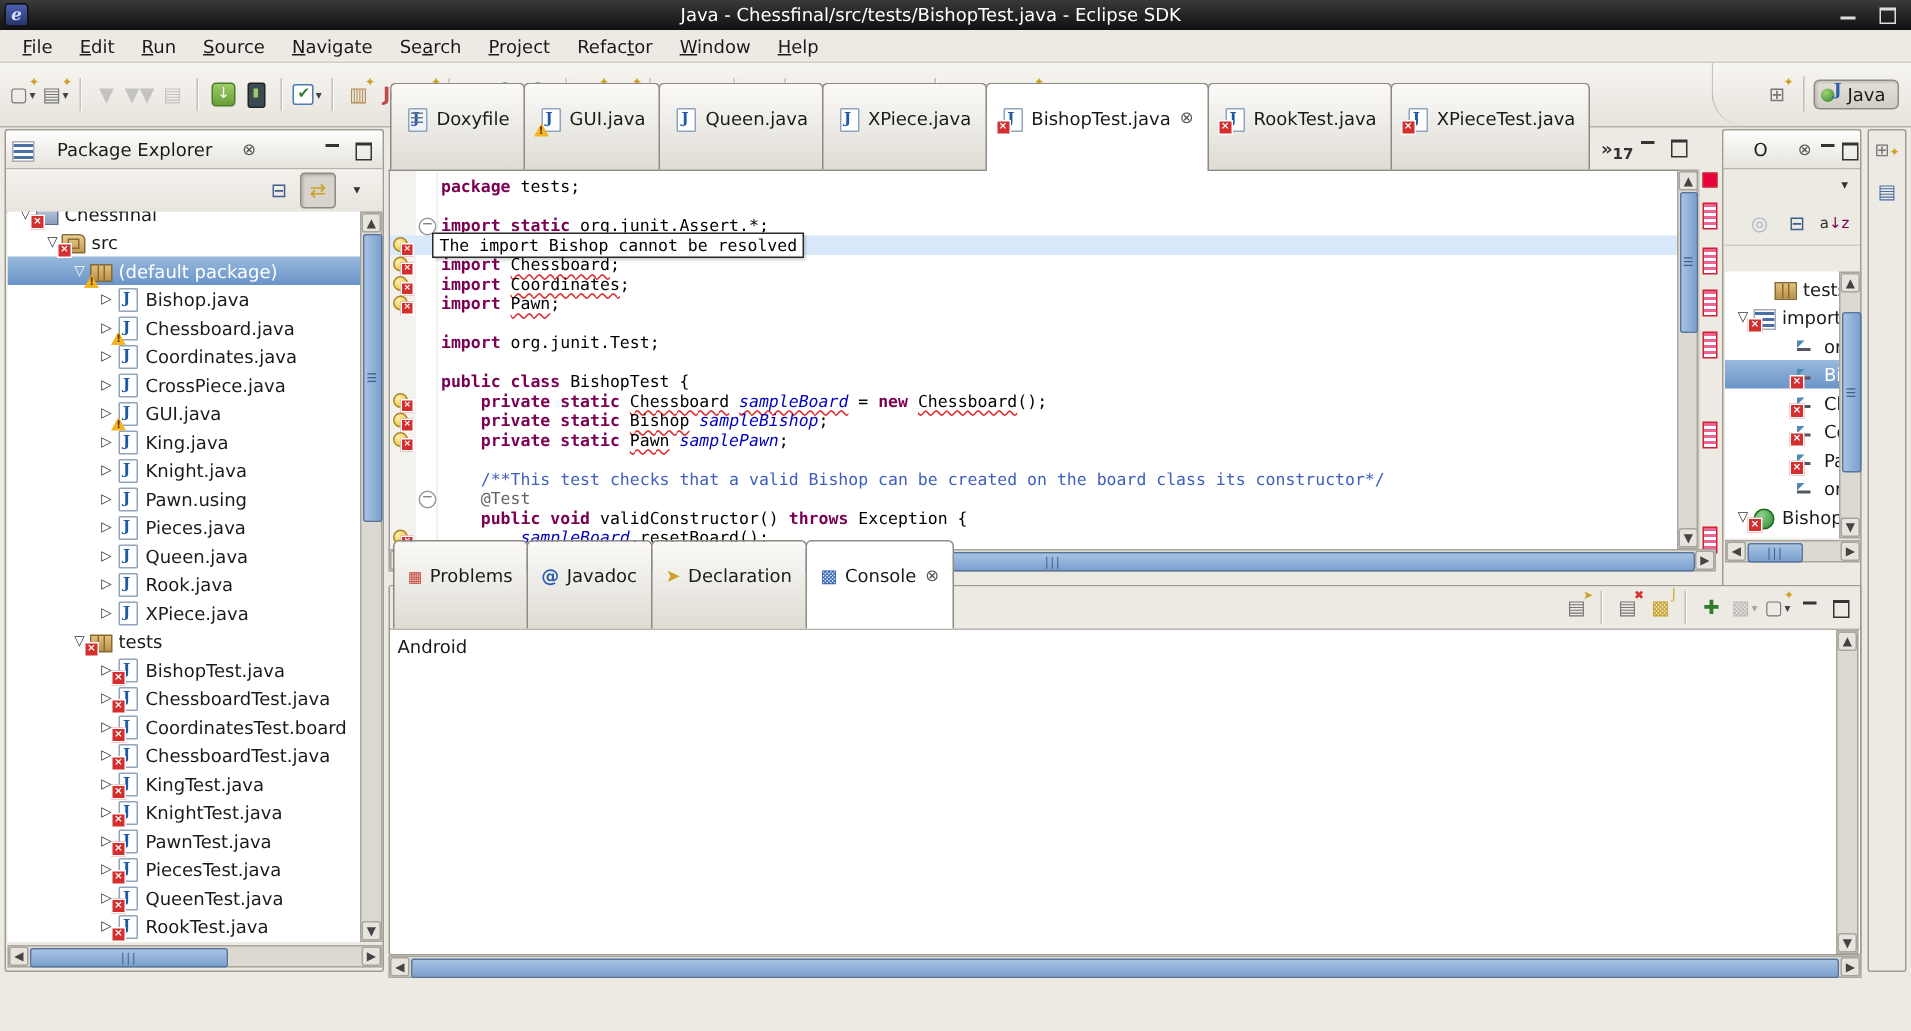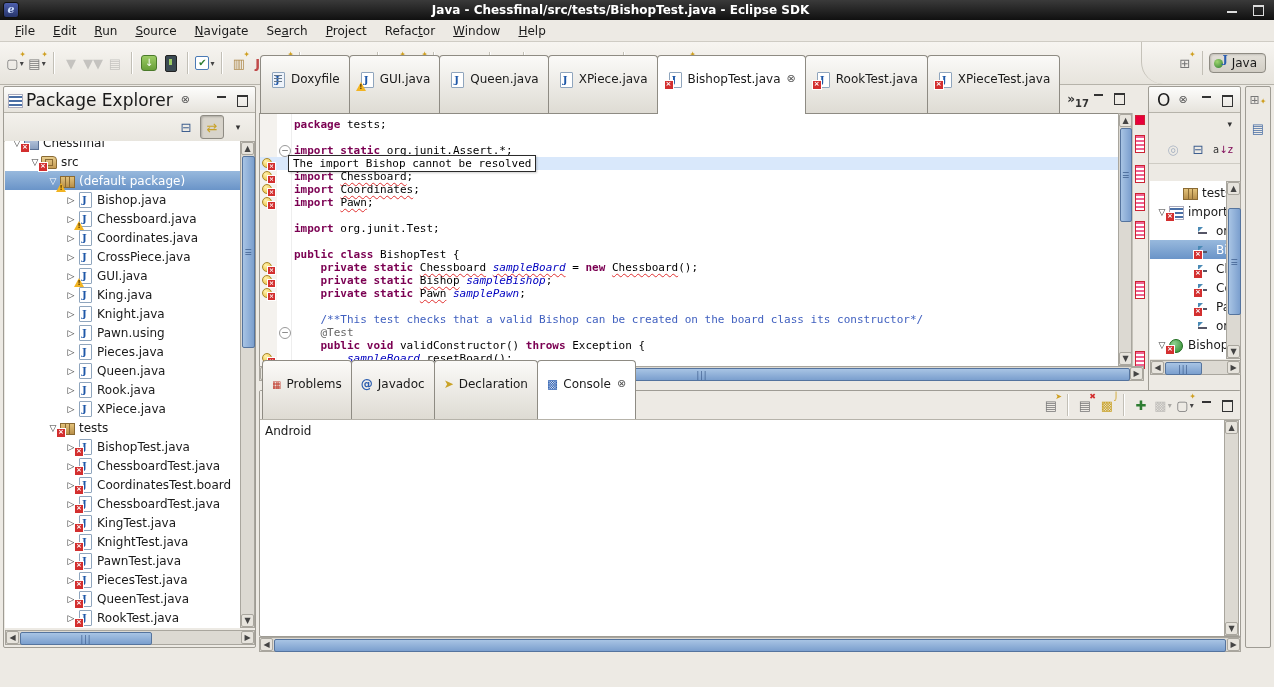--- a/index.html
+++ b/index.html
@@ -4,21 +4,21 @@
 <style>
   html,body{margin:0;padding:0;background:#555;}
   #app{position:relative;width:1274px;height:687px;background:#edeae4;
        font-family:"DejaVu Sans","Liberation Sans",sans-serif;font-size:12px;color:#1a1a1a;
        overflow:hidden;user-select:none;}
   
   #titlebar{position:absolute;left:0;top:0;width:1274px;height:20px;
     background:linear-gradient(#3a3a3a,#101010);display:flex;align-items:center;}
   #titlebar .appicon{width:14px;height:14px;margin-left:3px;background:linear-gradient(#4d5fae,#27356b);
     border:1px solid #111;border-radius:3px;color:#cfe0ff;font:bold italic 11px/13px "DejaVu Serif",serif;text-align:center;}
-  #titlebar .title{flex:1;text-align:center;color:#fff;font-weight:bold;font-size:12px;}
+  #titlebar .title{flex:1;text-align:center;color:#fff;font-weight:normal;font-size:12px;}
   .wctl{width:22px;height:14px;margin-right:4px;position:relative;}
   .wctl.min::before{content:"";position:absolute;left:5px;top:8px;width:10px;height:2px;background:#ddd;}
   .wctl.max::before{content:"";position:absolute;left:5px;top:2px;width:9px;height:8px;border:1px solid #ddd;border-top:2px solid #ddd;}
   
   #menubar{position:absolute;left:0;top:20px;width:1274px;height:22px;background:#edeae4;
     border-bottom:1px solid #cfccc4;display:flex;align-items:center;padding-left:6px;box-sizing:border-box;}
   .menu-item{padding:2px 9px;cursor:default;}
   .menu-item u{text-decoration:underline;}
   
   #toolbar{position:absolute;left:0;top:42px;width:1274px;height:42px;
@@ -52,21 +52,21 @@
   #persp .curve{width:26px;height:42px;border-left:1px solid #c5c2b9;border-radius:0 0 0 22px;margin-right:6px;}
   #persp-btn{display:flex;align-items:center;gap:4px;padding:2px 8px 2px 4px;border:1px solid #8e8b83;border-radius:4px;
     background:linear-gradient(#e3e0d9,#d2cec5);box-shadow:inset 1px 1px 2px rgba(0,0,0,.15);}
   .jorb{width:14px;height:14px;position:relative;}
   .jorb::before{content:"";position:absolute;left:0;top:3px;width:9px;height:9px;border-radius:50%;background:radial-gradient(circle at 35% 30%,#9fd66f,#2e7d32);}
   .jorb::after{content:"J";position:absolute;right:0;top:-2px;color:#2a5db0;font:bold 11px/12px "DejaVu Serif",serif;}
   
   .panel{position:absolute;background:#edeae4;border:1px solid #9f9c94;border-radius:2px;box-sizing:border-box;}
   .vhead{height:25px;display:flex;align-items:center;background:linear-gradient(#fdfdfc,#e6e3dc);
     border-bottom:1px solid #b6b3aa;border-radius:2px 2px 0 0;padding:0 4px;}
-  .vhead .vtitle{font-size:17px;margin:0 4px;white-space:nowrap;}
+  .vhead .vtitle{font-size:12px;margin:0 16px;white-space:nowrap;}
   .xglyph{font-size:11px;color:#555;margin-left:4px;}
   .hspacer{flex:1;}
   .mmbtn{width:16px;height:12px;position:relative;margin-left:4px;}
   .mmbtn.min::before{content:"";position:absolute;left:2px;top:2px;width:9px;height:2px;background:#333;}
   .mmbtn.max::before{content:"";position:absolute;left:2px;top:1px;width:9px;height:9px;border:1px solid #333;border-top:2px solid #333;}
   .viewbar{height:28px;display:flex;align-items:center;justify-content:flex-end;padding-right:6px;
     background:linear-gradient(#f3f1ec,#e8e5de);border-bottom:1px solid #cfccc4;}
   .vbtn{width:22px;height:22px;display:flex;align-items:center;justify-content:center;border-radius:3px;margin-left:3px;color:#3f5f8f;font-size:13px;}
   .vbtn.pressed{background:#d8d4cb;border:1px solid #8e8b83;box-shadow:inset 1px 1px 2px rgba(0,0,0,.2);}
   

